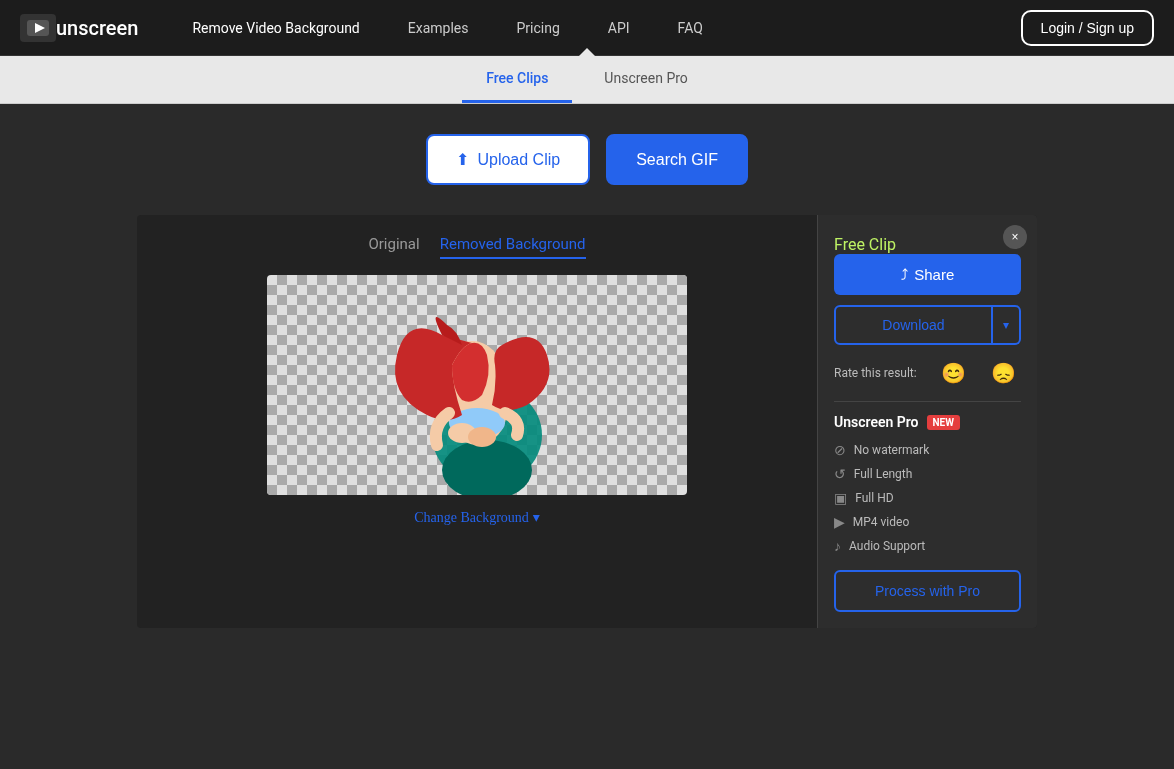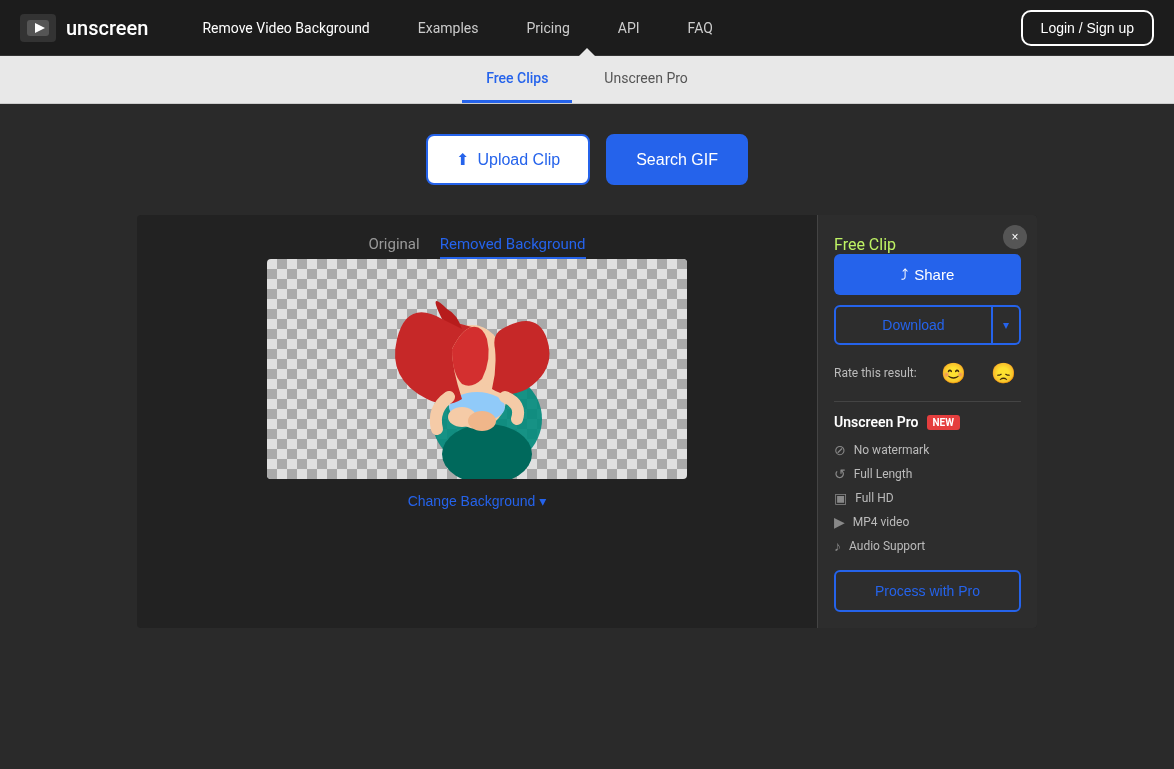--- a/index.html
+++ b/index.html
@@ -10,21 +10,20 @@
       background: #1c1c1c;
       display: flex;
       align-items: center;
       padding: 0 20px;
       height: 56px;
       border-bottom: 1px solid #333;
     }
     .logo-area {
       display: flex;
       align-items: center;
-      gap: 10px;
       margin-right: 40px;
       text-decoration: none;
       color: #fff;
     }
     .logo-icon {
       width: 36px;
       height: 28px;
       background: #333;
       border-radius: 4px;
       display: flex;
@@ -153,21 +152,21 @@
       padding: 20px;
       display: flex;
       flex-direction: column;
       align-items: center;
     }
 
     
     .view-tabs {
       display: flex;
       gap: 20px;
-      margin-bottom: 0;
+      margin-bottom: 16px;
       width: 100%;
       justify-content: center;
     }
     .view-tab {
       font-size: 15px;
       color: #999;
       cursor: pointer;
       padding-bottom: 4px;
       border-bottom: 2px solid transparent;
     }
@@ -205,20 +204,21 @@
     .change-bg-btn {
       margin-top: 14px;
       color: #2563eb;
       font-size: 14px;
       cursor: pointer;
       background: none;
       border: none;
       display: flex;
       align-items: center;
       gap: 4px;
+      font-family: Liberation Serif, serif;
     }
 
     
     .right-panel {
       width: 220px;
       background: #2d2d2d;
       border-left: 1px solid #444;
       padding: 16px;
       position: relative;
       border-radius: 0 4px 4px 0;

